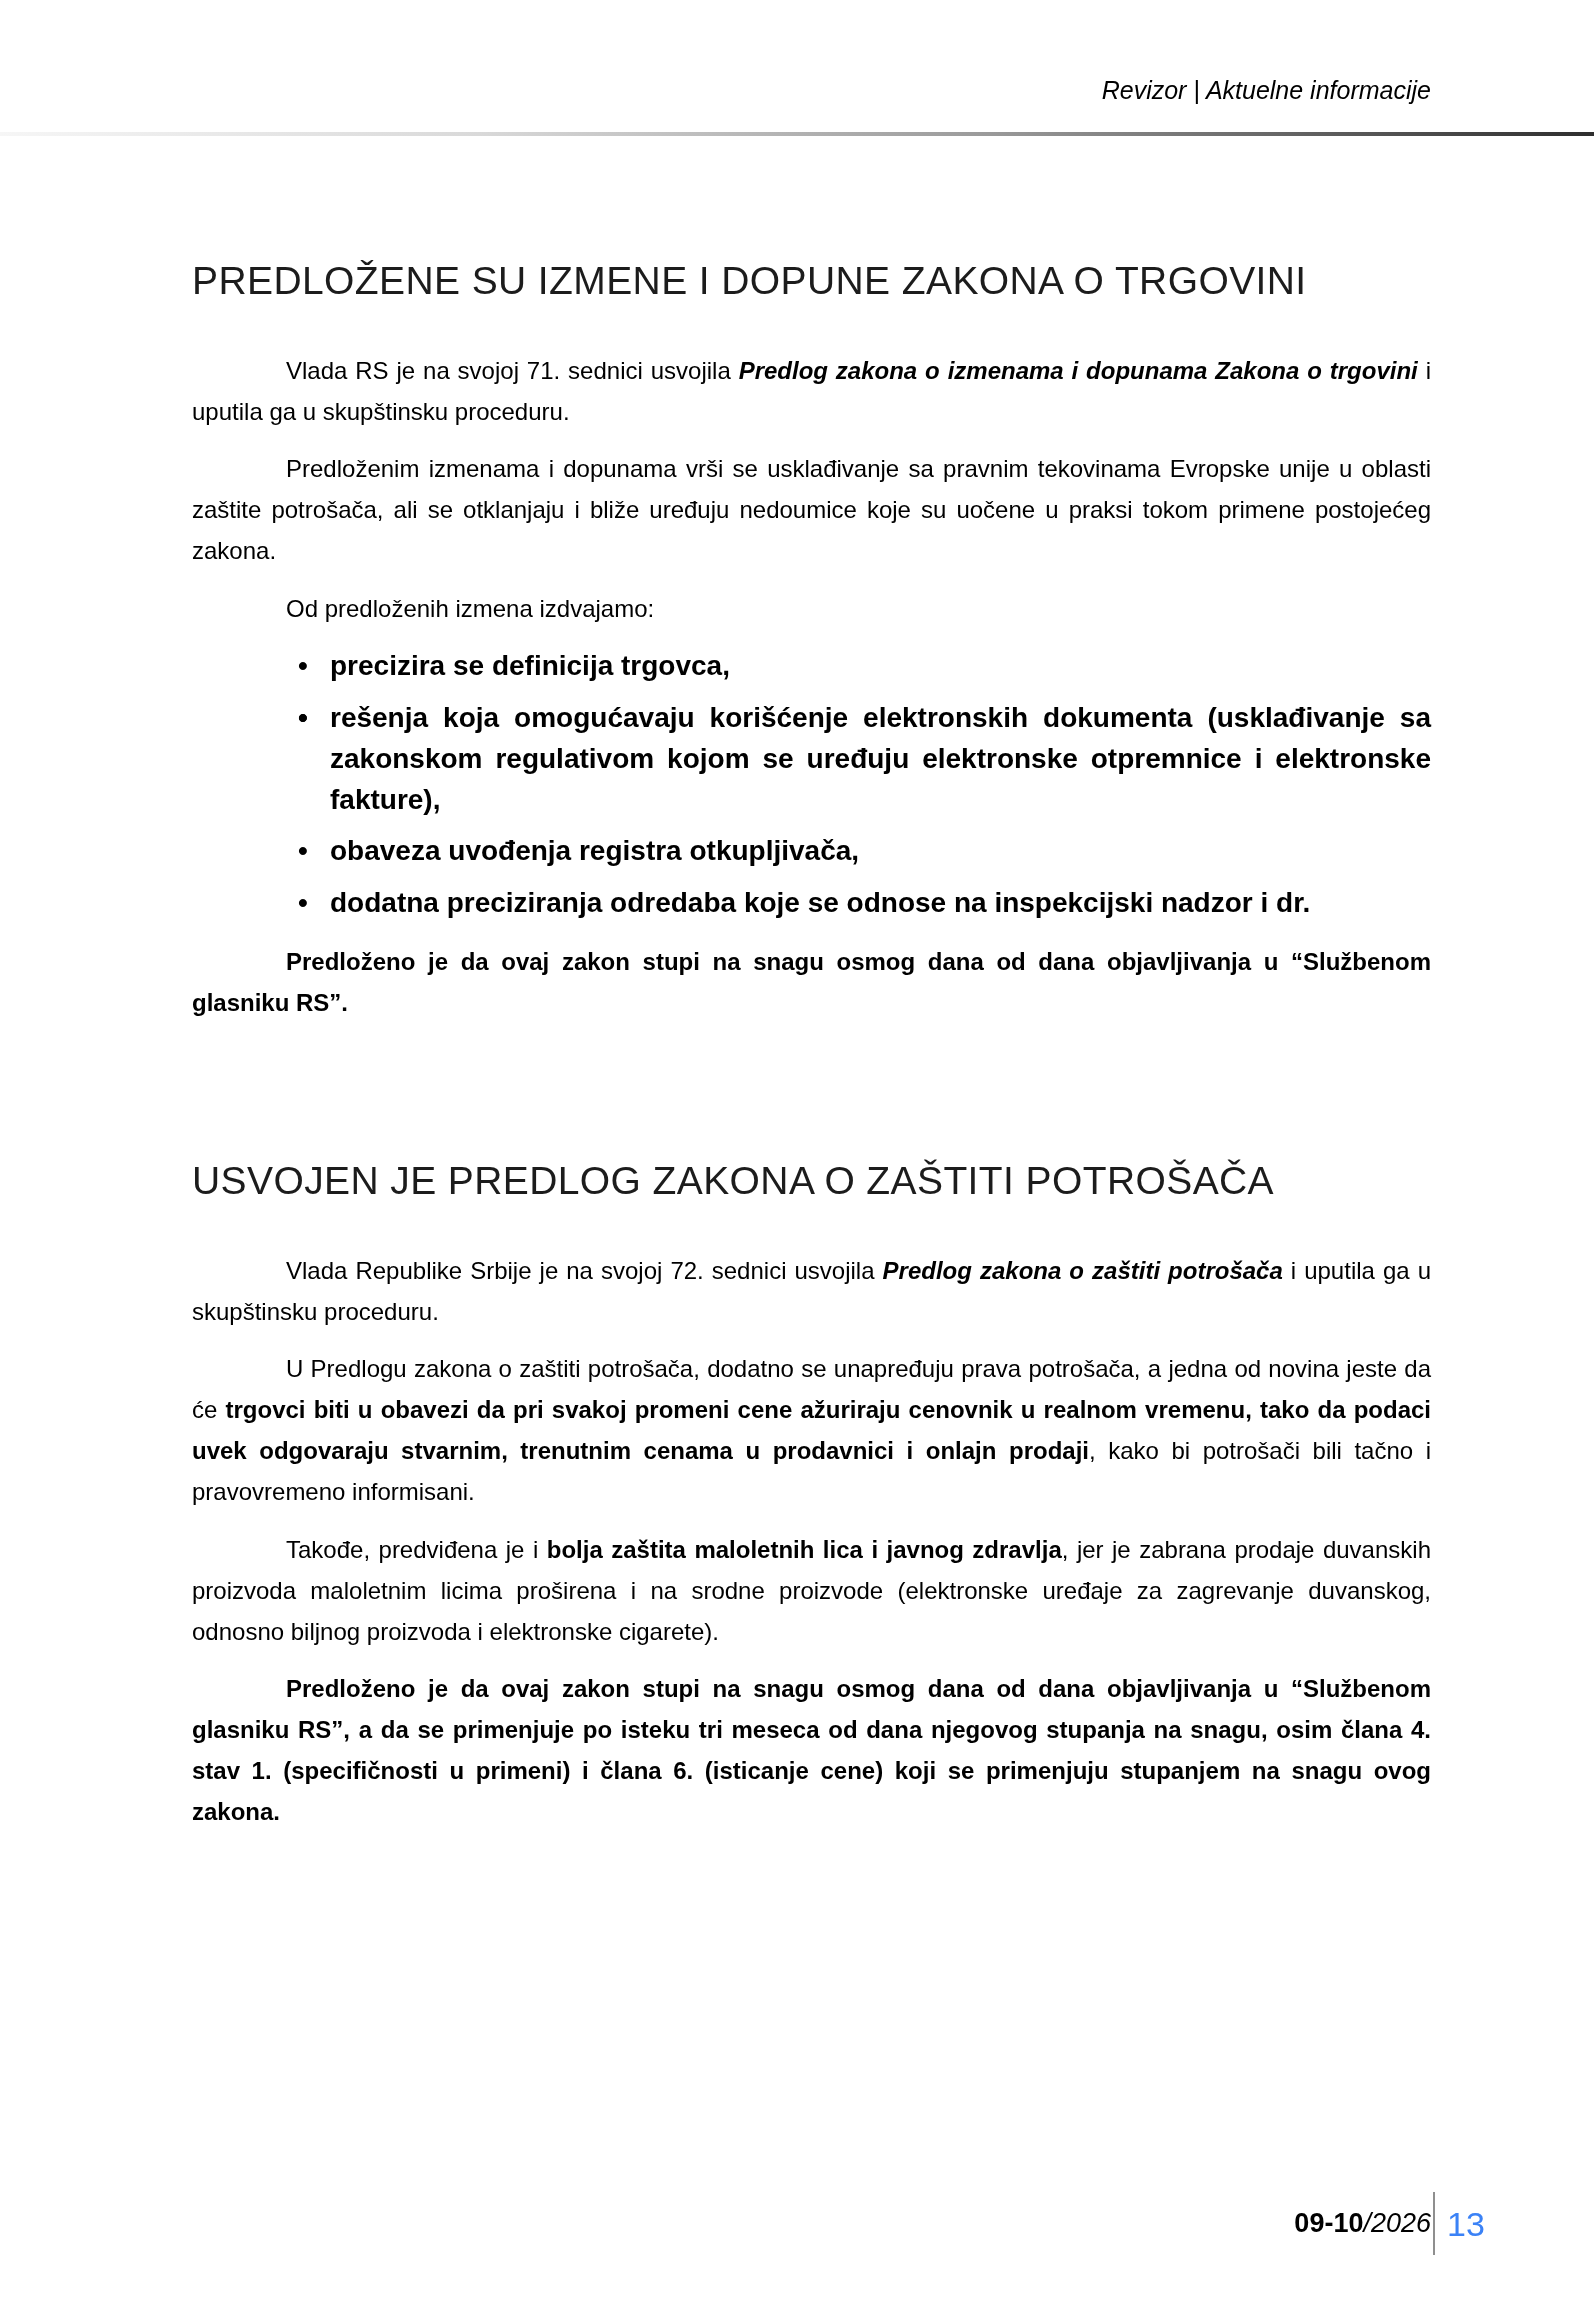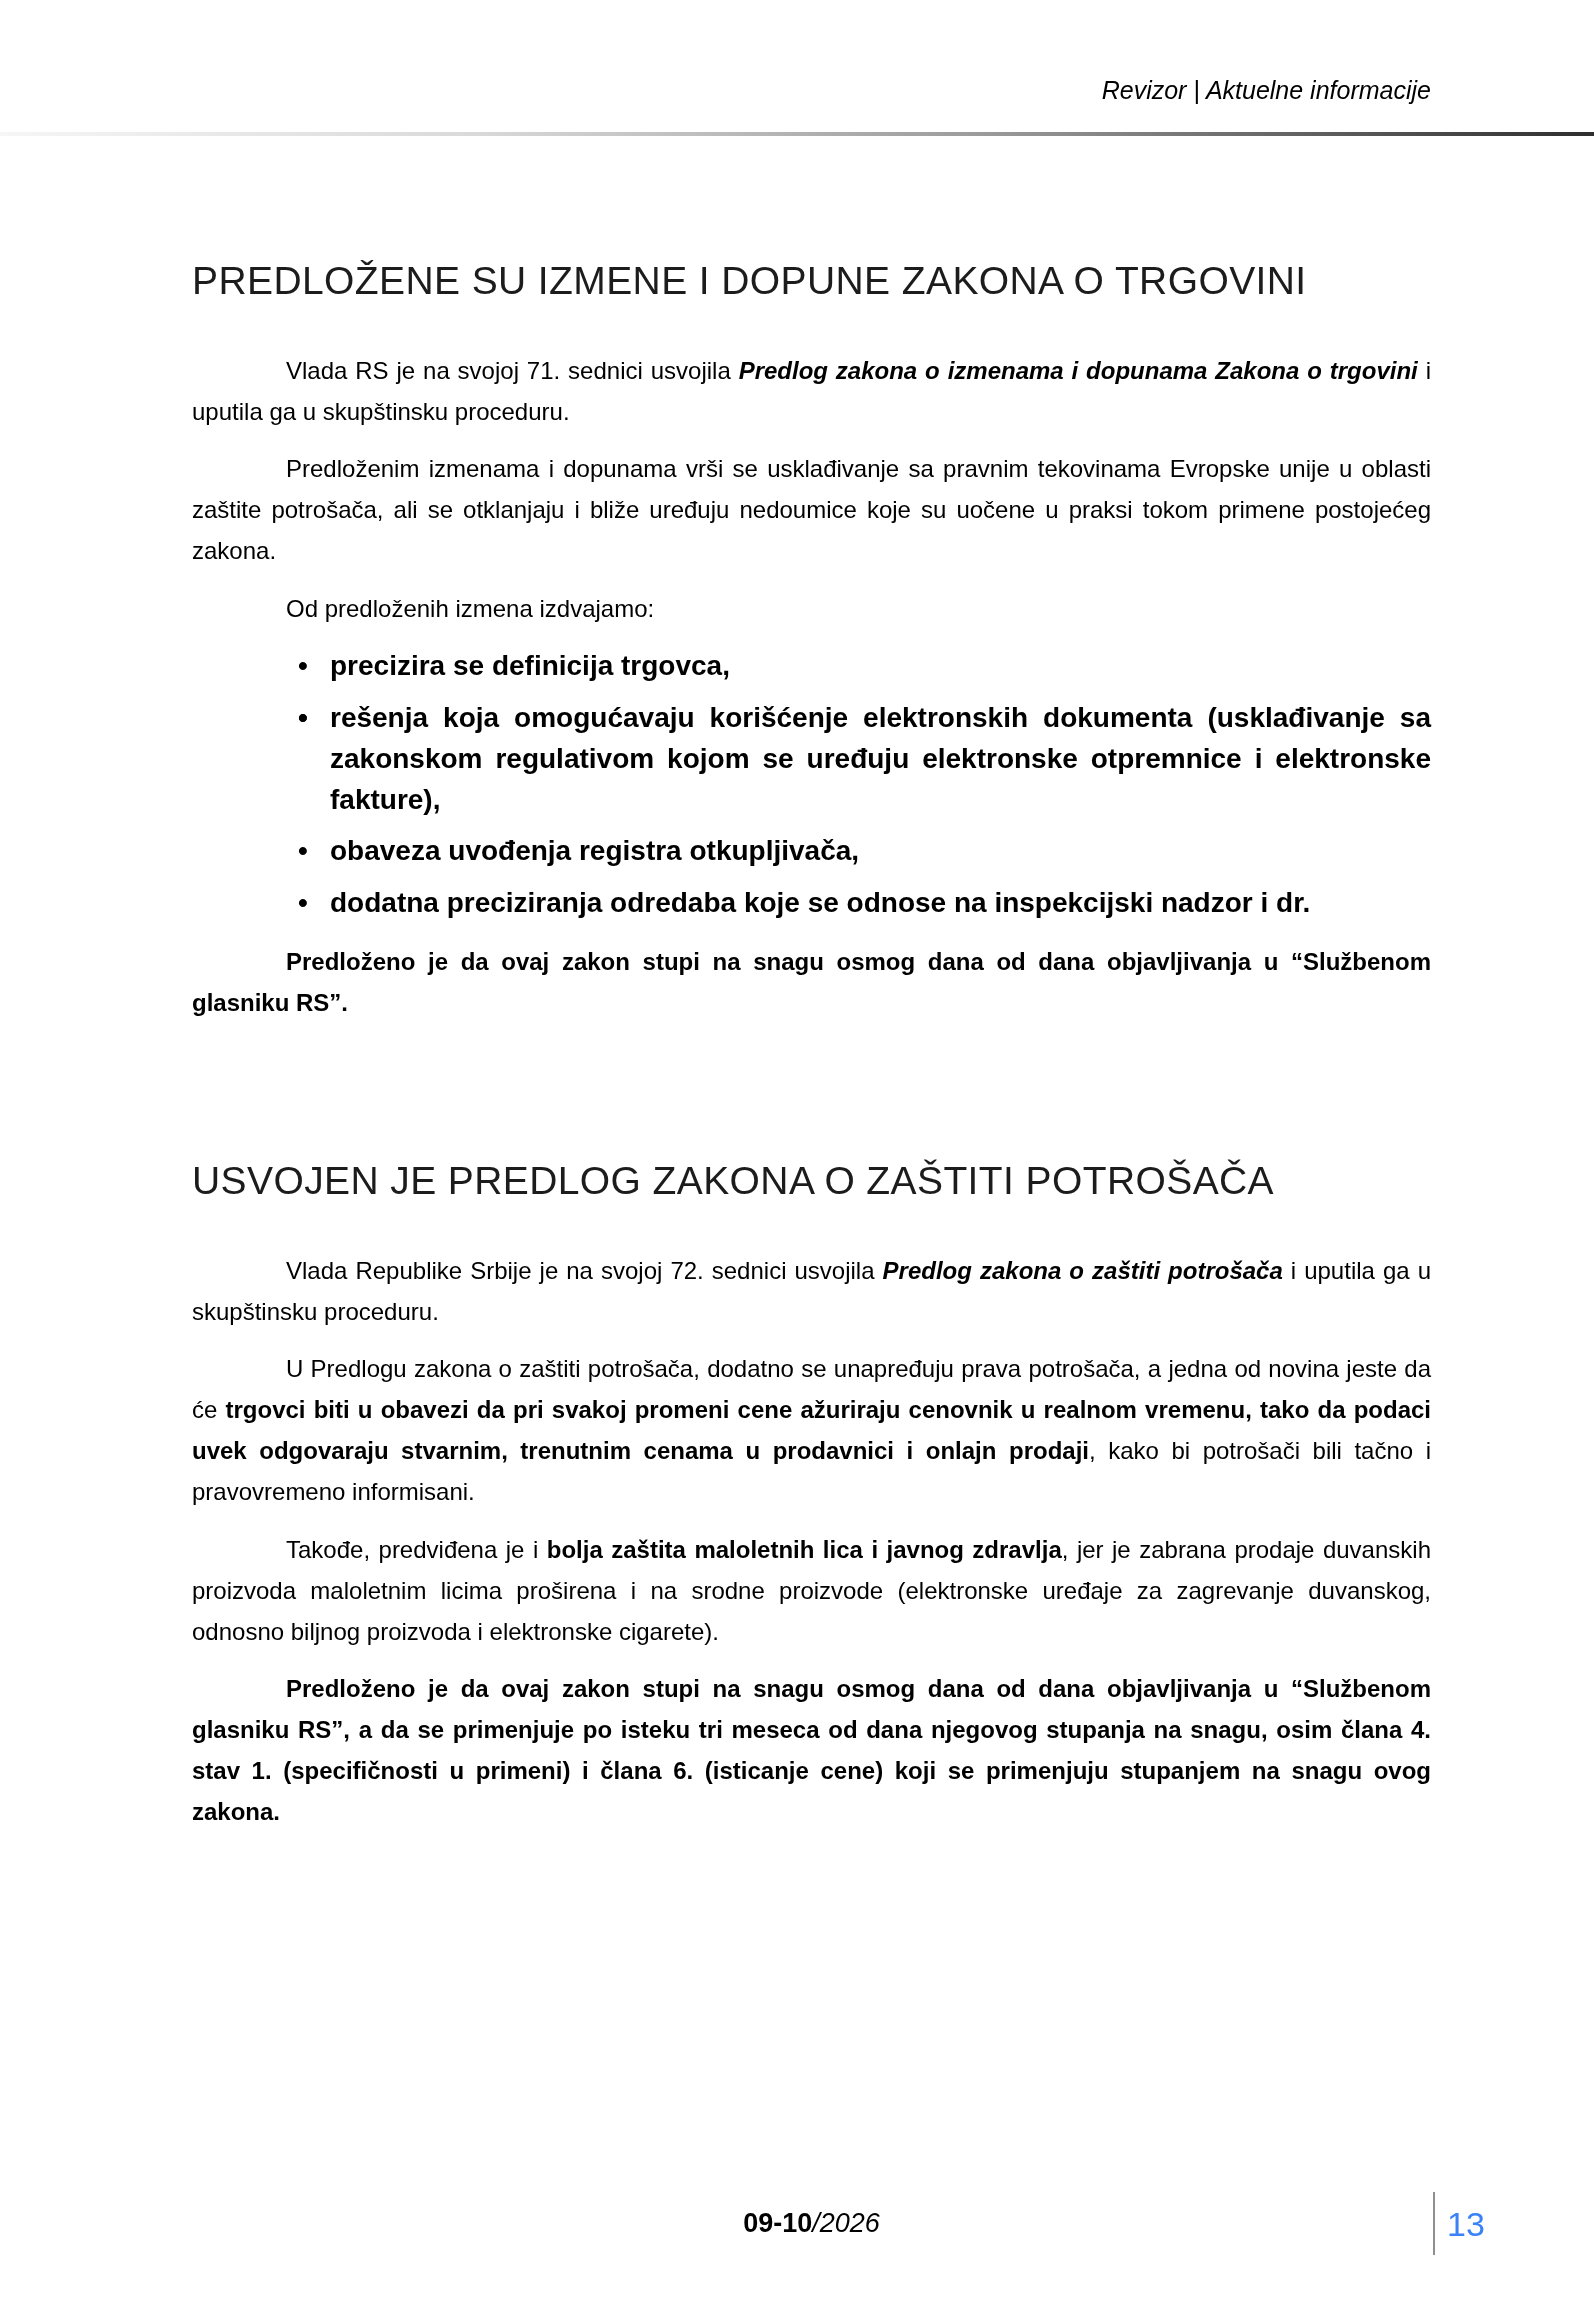--- a/index.html
+++ b/index.html
@@ -86,21 +86,21 @@
     top: 0;
     font-weight: 700;
   }
 
   
   .issue-label {
     position: absolute;
     left: 192px;
     top: 2208px;
     width: 1239px;
-    text-align: center;
+    text-align: right;
     font-size: 27px;
   }
   .issue-number { font-weight: 700; }
   .issue-year { font-style: italic; font-weight: 400; }
   .page-number-rule {
     position: absolute;
     left: 1433px;
     top: 2192px;
     width: 1.6px;
     height: 63px;

